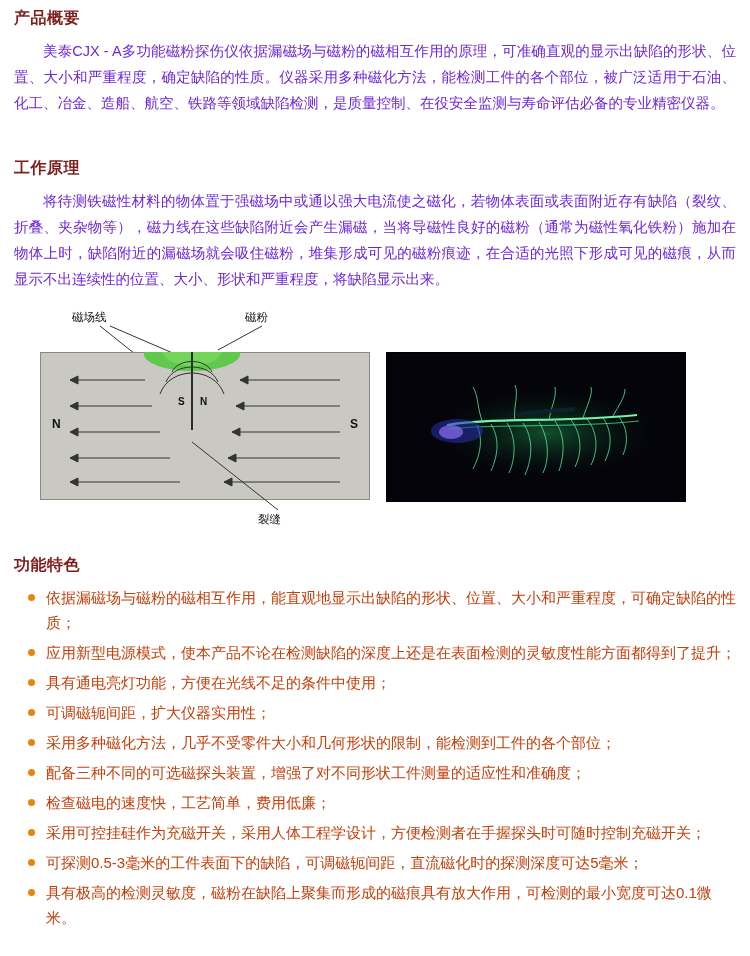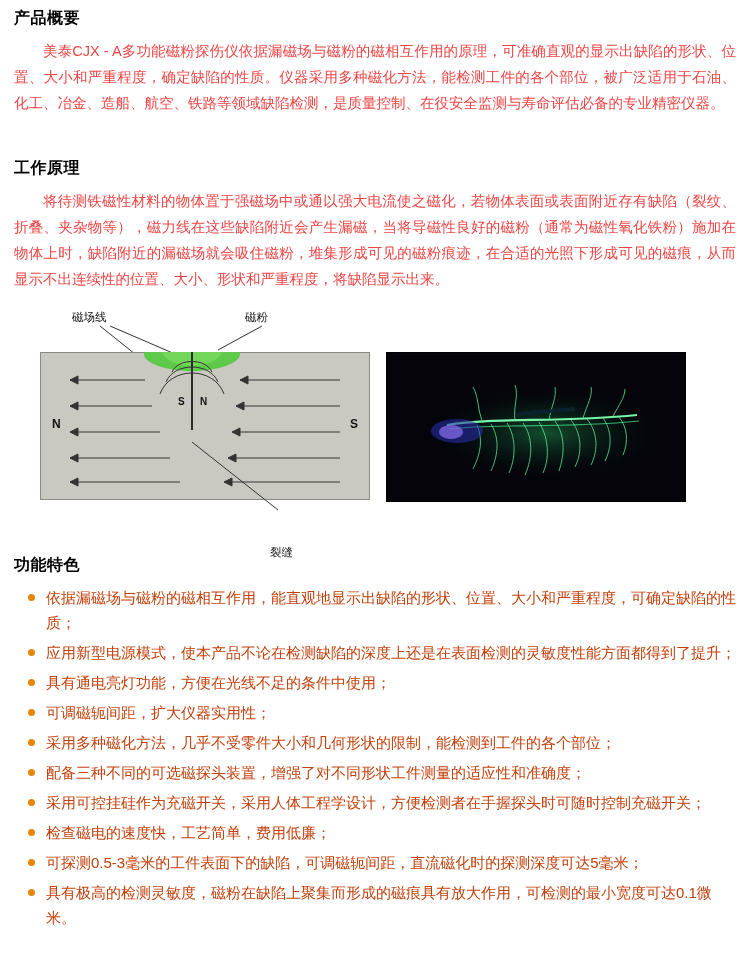--- a/index.html
+++ b/index.html
@@ -13,34 +13,34 @@
     font-family: "Liberation Sans", sans-serif;
     color: #333333;
   }
   .page {
     width: 750px;
     box-sizing: border-box;
     padding: 8px 14px 10px 14px;
     position: relative;
   }
   .section-heading {
-    color: #000000;
+    color: #7f1d1d;
     font-size: 16px;
     font-weight: bold;
     letter-spacing: 0.5px;
     margin: 0 0 10px 0;
     line-height: 20px;
   }
   .section-heading.second { margin-top: 42px; }
   .section-heading.third { margin-top: 25px; }
 
   .body-para {
     font-size: 14.5px;
     line-height: 26px;
-    color: #ef4444;
+    color: #6d28d9;
     text-align: justify;
     text-indent: 2em;
     margin: 0 0 2px 0;
   }
 
   .figure-row {
     margin-top: 18px;
     display: flex;
     align-items: flex-start;
     gap: 16px;
@@ -95,24 +95,23 @@
   }
   .pole-n { left: 12px; top: 65px; }
   .pole-s { right: 12px; top: 65px; }
   .crack-label-wrap {
     position: relative;
     height: 30px;
     width: 330px;
   }
   .lbl-crack {
     position: absolute;
-    left: 230px;
+    left: 218px;
     top: 12px;
     font-size: 11.5px;
-    margin-top: 33px;
   }
   .crack-leader { position:absolute; left:0; top:0; width:330px; height:30px; overflow: visible; }
 
   
   .photo {
     width: 300px;
     height: 150px;
     background: #04040a;
     position: relative;
     overflow: hidden;
@@ -266,19 +265,19 @@
 
   <h2 class="section-heading third">功能特色</h2>
 
   <ul class="features">
     <li>依据漏磁场与磁粉的磁相互作用，能直观地显示出缺陷的形状、位置、大小和严重程度，可确定缺陷的性质；</li>
     <li>应用新型电源模式，使本产品不论在检测缺陷的深度上还是在表面检测的灵敏度性能方面都得到了提升；</li>
     <li>具有通电亮灯功能，方便在光线不足的条件中使用；</li>
     <li>可调磁轭间距，扩大仪器实用性；</li>
     <li>采用多种磁化方法，几乎不受零件大小和几何形状的限制，能检测到工件的各个部位；</li>
     <li>配备三种不同的可选磁探头装置，增强了对不同形状工件测量的适应性和准确度；</li>
+    <li>检查磁电的速度快，工艺简单，费用低廉；</li>
     <li>采用可控挂硅作为充磁开关，采用人体工程学设计，方便检测者在手握探头时可随时控制充磁开关；</li>
-    <li>检查磁电的速度快，工艺简单，费用低廉；</li>
     <li>可探测0.5-3毫米的工件表面下的缺陷，可调磁轭间距，直流磁化时的探测深度可达5毫米；</li>
     <li>具有极高的检测灵敏度，磁粉在缺陷上聚集而形成的磁痕具有放大作用，可检测的最小宽度可达0.1微米。</li>
   </ul>
 
 </div>
 
 </body></html>

